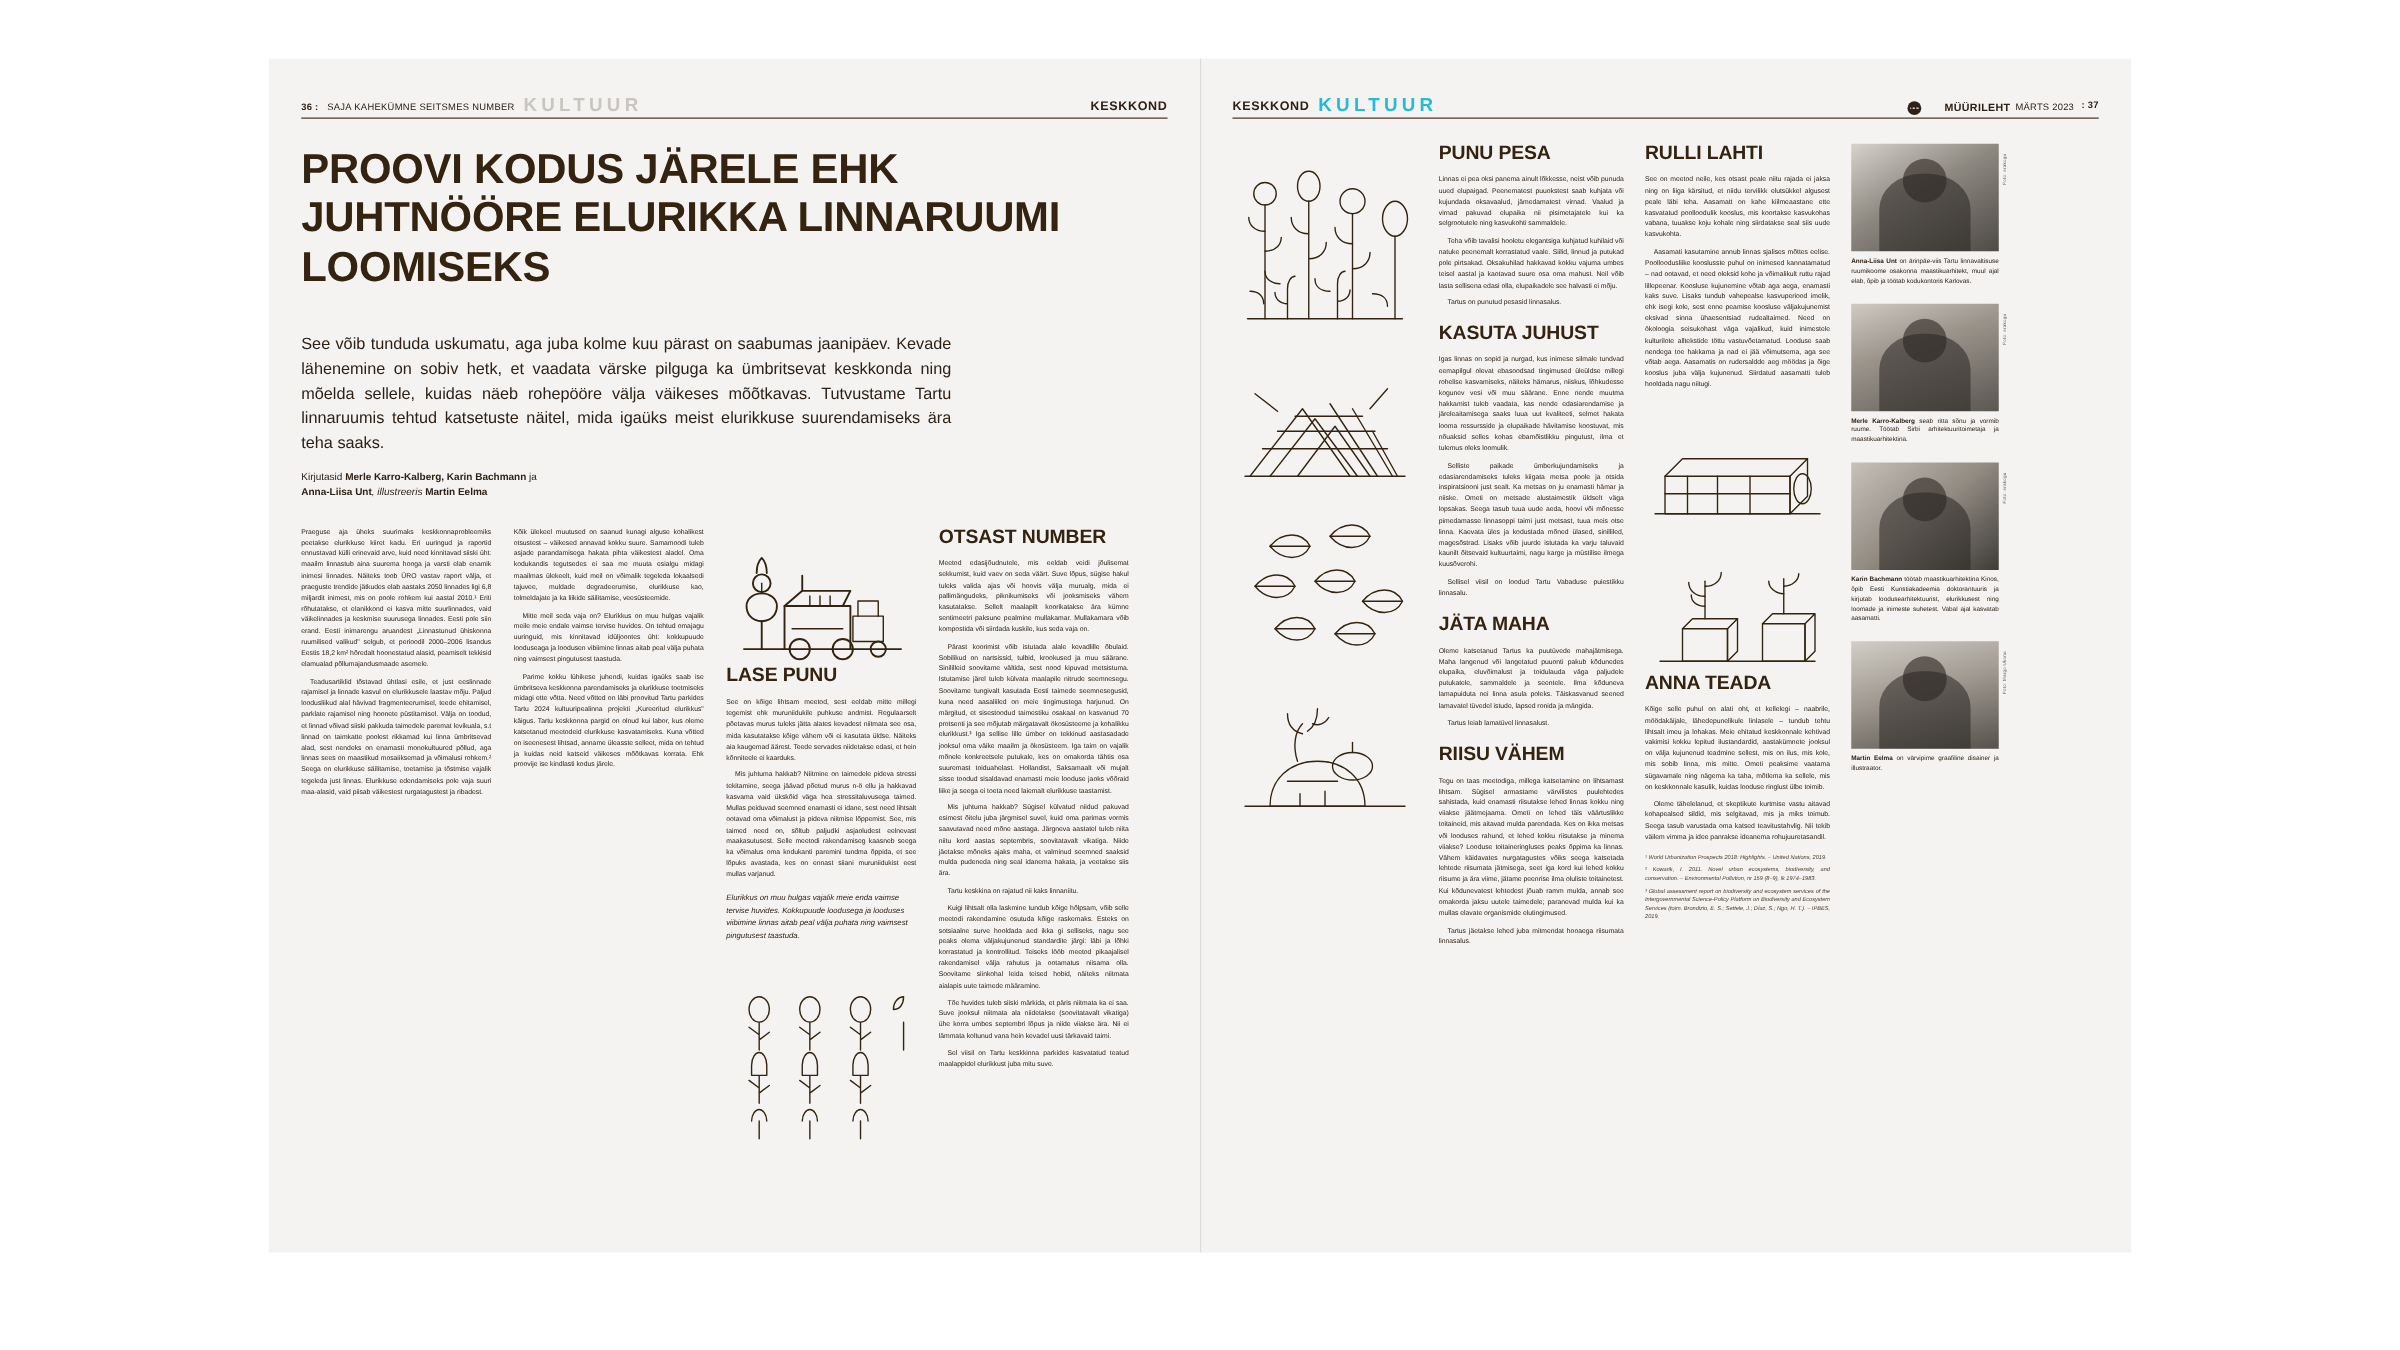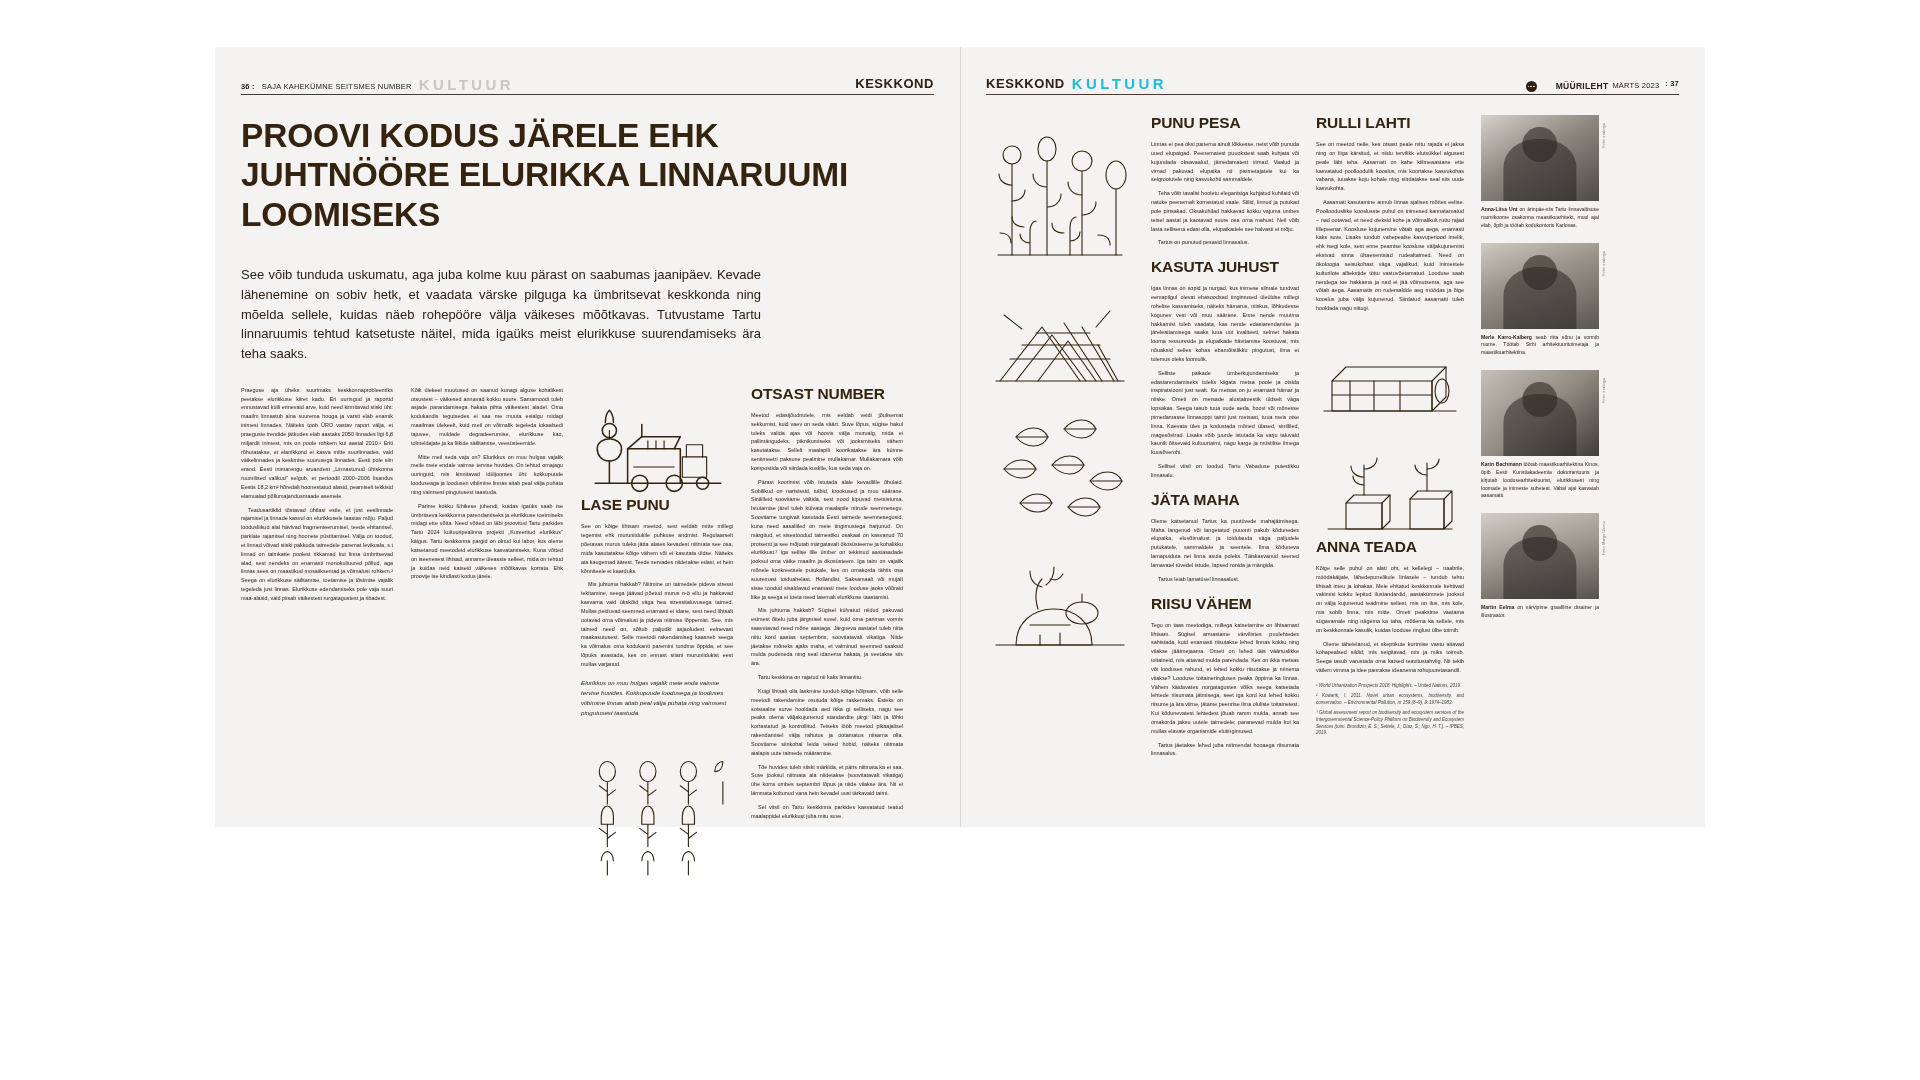--- a/index.html
+++ b/index.html
@@ -6,21 +6,21 @@
   html,body { width:1920px; height:1080px; }
   body {
     background:#ffffff;
     font-family:"Liberation Sans", sans-serif;
     color:#2e2015;
     overflow:hidden;
   }
   .spread {
     position:absolute;
     left:215px; top:47px;
-    width:1490px; height:780px;
+    width:1490px; height:955px;
     background:#f4f3f1;
     display:flex;
   }
   .page { position:relative; height:100%; }
   .page-left  { width:745px; padding:22px 26px 20px 26px; }
   .page-right { width:745px; padding:22px 26px 20px 26px; }
   .gutter {
     position:absolute; left:745px; top:0; width:1px; height:100%;
     background:linear-gradient(to right,#e3e1de,#cfccc7,#e3e1de);
     opacity:.7;
@@ -33,21 +33,21 @@
     padding-bottom:3px;
   }
   .rh-left { display:flex; align-items:baseline; gap:7px; }
   .folio { font-size:7.5px; letter-spacing:.2px; color:#2e2015; font-weight:700; }
   .rh-issue { font-size:7.5px; letter-spacing:.25px; color:#2e2015; }
   .rh-ghost {
     font-size:15px; font-weight:800; letter-spacing:3.4px;
     color:#c9c6c1; line-height:.95; position:relative; top:1px;
   }
   .rh-ghost.cyan { color:#22bcd4; }
-  .rh-kw { font-size:13px; font-weight:800; letter-spacing:.55px; color:#2e2015; }
+  .rh-kw { font-size:10px; font-weight:800; letter-spacing:.55px; color:#2e2015; }
   .rh-right { display:flex; align-items:baseline; gap:6px; }
   .mast { display:flex; align-items:center; gap:4px; }
   .mast-dot {
     width:11px; height:11px; border-radius:50%; background:#2e2015;
     display:flex; align-items:center; justify-content:center; gap:1.2px;
     position:relative; top:1px;
   }
   .mast-dot i { width:1.6px; height:1.6px; border-radius:50%; background:#f4f3f1; display:block; }
   .mast-name { font-size:8.5px; font-weight:800; letter-spacing:.3px;padding-left:15px; }
   .mast-date { font-size:7.5px; letter-spacing:.2px; }
@@ -138,20 +138,24 @@
         <span class="rh-issue">SAJA KAHEKÜMNE SEITSMES NUMBER</span>
         <span class="rh-ghost">KULTUUR</span>
       </div>
       <span class="rh-kw">KESKKOND</span>
     </div>
 
     <h1 class="headline">PROOVI KODUS JÄRELE EHK JUHTNÖÖRE ELURIKKA LINNARUUMI LOOMISEKS</h1>
 
     <p class="lead">See võib tunduda uskumatu, aga juba kolme kuu pärast on saabumas jaanipäev. Kevade lähenemine on sobiv hetk, et vaadata värske pilguga ka ümbritsevat keskkonda ning mõelda sellele, kuidas näeb rohepööre välja väikeses mõõtkavas. Tutvustame Tartu linnaruumis tehtud katsetuste näitel, mida igaüks meist elurikkuse suurendamiseks ära teha saaks.</p>
 
+    <div class="byline">
+      <span>Kirjutasid </span><b>Merle Karro-Kalberg, Karin Bachmann</b><span> ja </span><br>
+      <b>Anna-Liisa Unt</b><i>, illustreeris </i><b>Martin Eelma</b>
+    </div>
 
     <div class="cols">
 
       <div class="col">
         <p class="body">Praeguse aja üheks suurimaks keskkonnaprobleemiks peetakse elurikkuse kiiret kadu. Eri uuringud ja raportid ennustavad külli erinevaid arve, kuid need kinnitavad siiski üht: maailm linnastub aina suurema hooga ja varsti elab enamik inimesi linnades. Näiteks toob ÜRO vastav raport välja, et praeguste trendide jätkudes elab aastaks 2050 linnades ligi 6,8 miljardit inimest, mis on poole rohkem kui aastal 2010.¹ Eriti rõhutatakse, et elanikkond ei kasva mitte suurlinnades, vaid väikelinnades ja keskmise suurusega linnades. Eesti pole siin erand. Eesti inimarengu aruandest „Linnastunud ühiskonna ruumilised valikud" selgub, et perioodil 2000–2006 lisandus Eestis 18,2 km² hõredalt hoonestatud alasid, peamiselt tekkisid elamualad põllumajandusmaade asemele.</p>
         <p class="body ind">Teadusartiklid tõstavad ühtlasi esile, et just eeslinnade rajamisel ja linnade kasvul on elurikkusele laastav mõju. Paljud loodusliikud alal hävivad fragmenteerumisel, teede ehitamisel, parklate rajamisel ning hoonete püstitamisel. Välja on toodud, et linnad võivad siiski pakkuda taimedele paremat levikuala, s.t linnad on taimkatte poolest rikkamad kui linna ümbritsevad alad, sest nendeks on enamasti monokultuured põllud, aga linnas sees on maastikud mosaiiksemad ja võimalusi rohkem.² Seega on elurikkuse säilitamise, toetamise ja tõstmise vajalik tegeleda just linnas. Elurikkuse edendamiseks pole vaja suuri maa-alasid, vaid piisab väikestest rurgatagustest ja ribadest.</p>
       </div>
 
       <div class="col">
         <p class="body">Kõik ülekeel muutused on saanud kunagi alguse kohalikest otsustest – väikesed annavad kokku suure. Samamoodi tuleb asjade parandamisega hakata pihta väikestest aladel. Oma kodukandis tegutsedes ei saa me muuta esialgu midagi maailmas ülekeelt, kuid meil on võimalik tegeleda lokaalsedi tajuvee, muldade degradeerumise, elurikkuse kao, tolmeldajate ja ka liikide säilitamise, veesüsteemide.</p>

